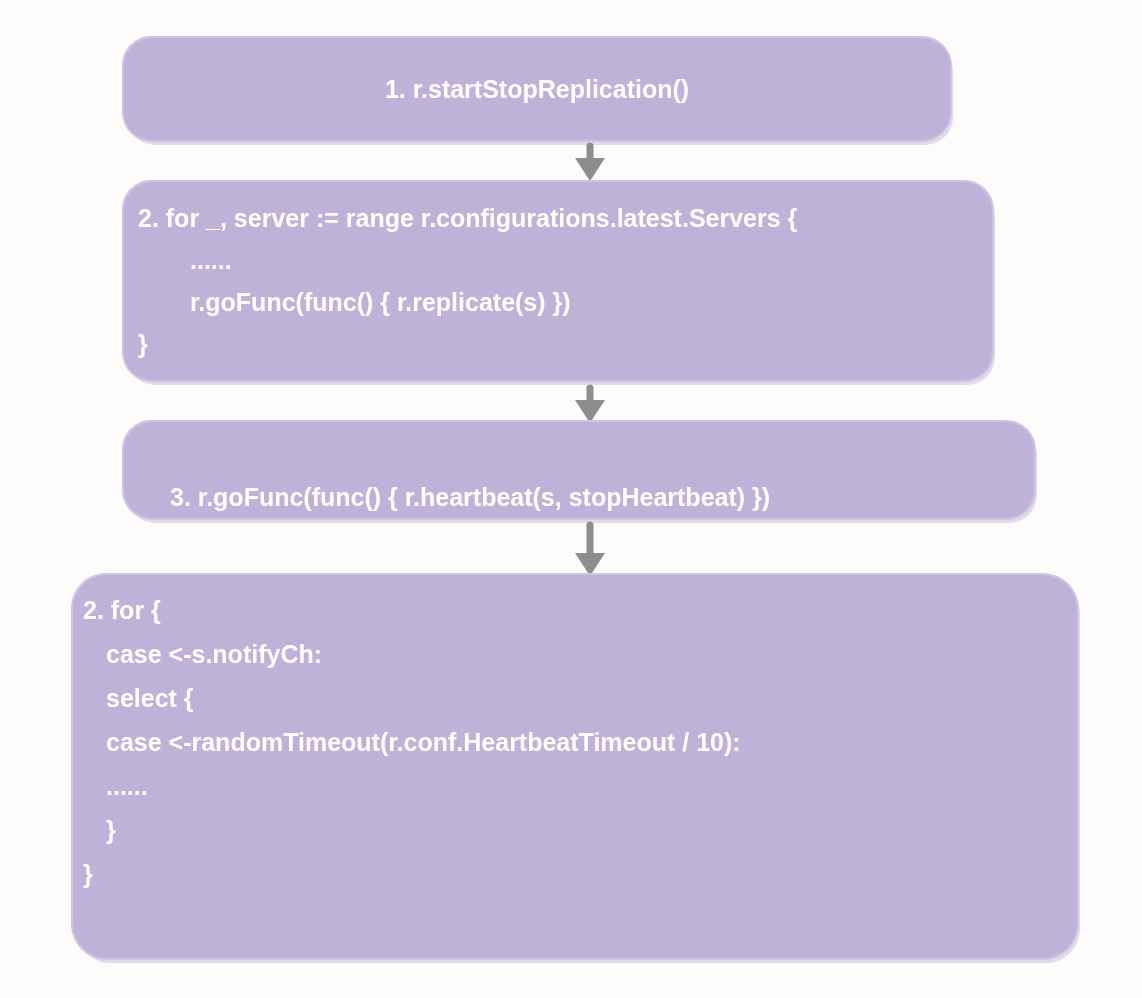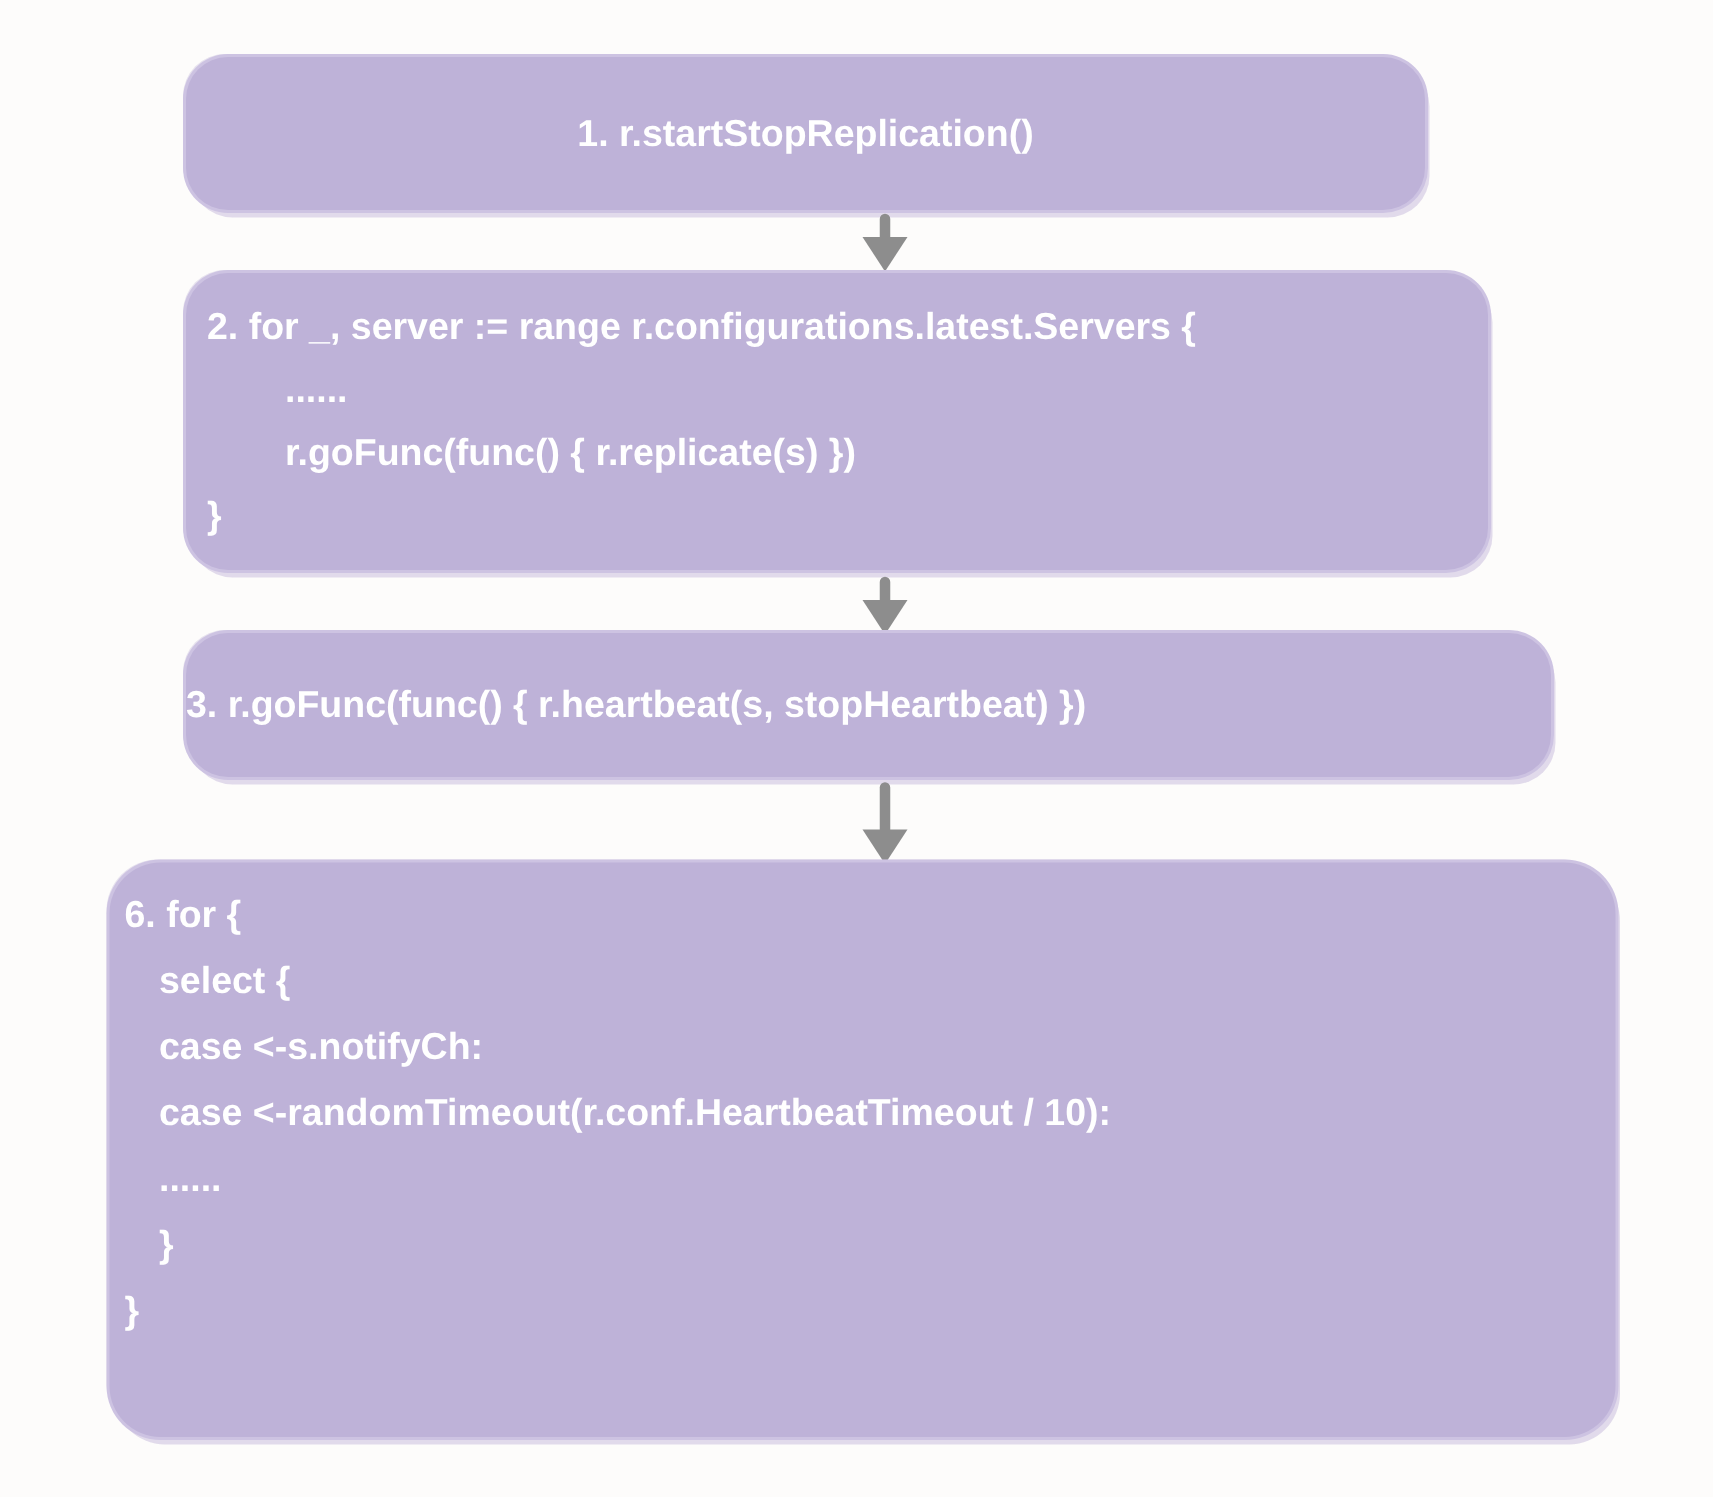--- a/index.html
+++ b/index.html
@@ -43,21 +43,22 @@
   .box-2 {
     left: 124px; top: 182px;
     width: 868px; height: 198px;
     padding: 15px 18px 0 14px;
   }
   .box-2 .ind { padding-left: 52px; }
   
   .box-3 {
     left: 124px; top: 422px;
     width: 910px; height: 96px;
-    display: flex; align-items: center;
+    display: flex; align-items: flex-end;
+    padding-left: 46px;
   }
   
   .box-4 {
     left: 73px; top: 575px;
     width: 1004px; height: 383px;
     border-radius: 34px;
     padding: 13px 18px 0 10px;
   }
   .box-4 .code-line { line-height: 44px; }
   .box-4 .ind { padding-left: 23px; }
@@ -99,22 +100,22 @@
   <section class="box box-3">
     <div class="code-line">3. r.goFunc(func() { r.heartbeat(s, stopHeartbeat) })</div>
   </section>
 
   <svg class="arrow arrow-3" width="36" height="56" viewBox="0 0 36 56" aria-hidden="true">
     <line x1="18" y1="4" x2="18" y2="33" stroke="currentColor" stroke-width="7" stroke-linecap="round"></line>
     <polygon points="3,32 33,32 18,55" fill="currentColor"></polygon>
   </svg>
 
   <section class="box box-4">
-    <div class="code-line">6. for {</div>
+    <div class="code-line">2. for {</div>
+    <div class="code-line ind">case &lt;-s.notifyCh:</div>
     <div class="code-line ind">select {</div>
-    <div class="code-line ind">case &lt;-s.notifyCh:</div>
     <div class="code-line ind">case &lt;-randomTimeout(r.conf.HeartbeatTimeout / 10):</div>
     <div class="code-line ind">......</div>
     <div class="code-line ind">}</div>
     <div class="code-line">}</div>
   </section>
 
 </div>
 
 </body></html>

